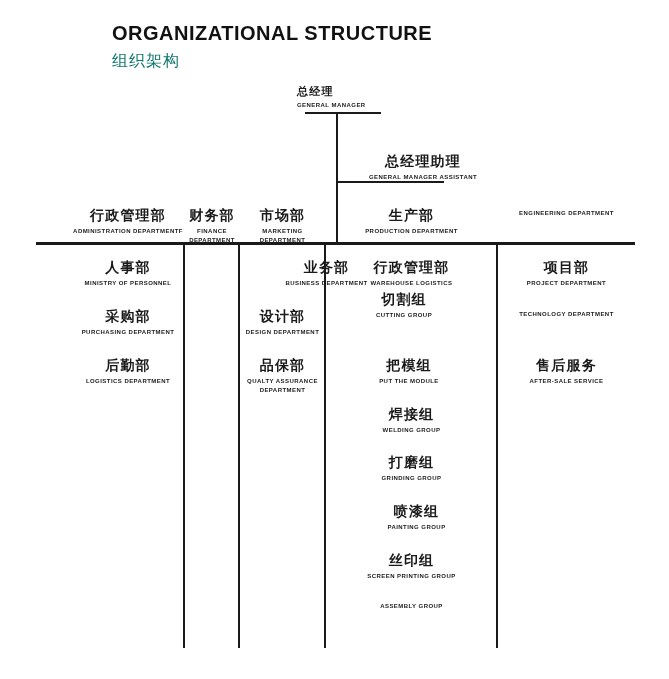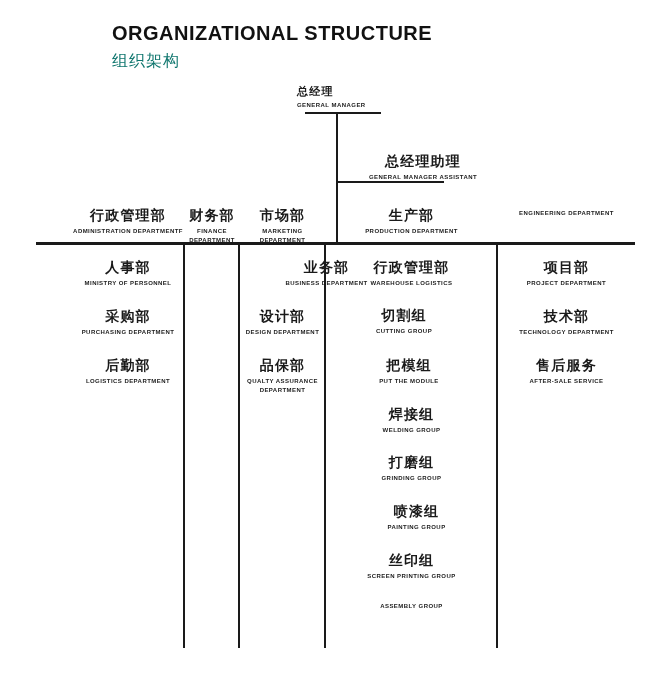--- a/index.html
+++ b/index.html
@@ -210,21 +210,21 @@
 </div>
 <div class="sub-item" style="left:240px; width:85px; top:356px;">
   <div class="node-cn">品保部</div>
   <div class="node-en">QUALTY ASSURANCE DEPARTMENT</div>
 </div>
 
 <div class="sub-item" style="left:326px; width:171px; top:258px;">
   <div class="node-cn">行政管理部</div>
   <div class="node-en">WAREHOUSE LOGISTICS</div>
 </div>
-<div class="sub-item" style="left:326px; width:156px; top:306px;">
+<div class="sub-item" style="left:326px; width:156px; top:290px;">
   <div class="node-cn">切割组</div>
   <div class="node-en">CUTTING GROUP</div>
 </div>
 <div class="sub-item" style="left:326px; width:166px; top:356px;text-align:center;">
   <div class="node-cn">把模组</div>
   <div class="node-en">PUT THE MODULE</div>
 </div>
 <div class="sub-item" style="left:326px; width:171px; top:405px;">
   <div class="node-cn">焊接组</div>
   <div class="node-en">WELDING GROUP</div>
@@ -243,19 +243,18 @@
 </div>
 <div class="sub-item" style="left:326px; width:171px; top:599px;">
   <div class="node-en">ASSEMBLY GROUP</div>
 </div>
 
 <div class="sub-item" style="left:498px; width:137px; top:258px;">
   <div class="node-cn">项目部</div>
   <div class="node-en">PROJECT DEPARTMENT</div>
 </div>
 <div class="sub-item" style="left:498px; width:137px; top:307px;">
-  <div class="node-cn">技术部</div>
   <div class="node-en">TECHNOLOGY DEPARTMENT</div>
 </div>
 <div class="sub-item" style="left:498px; width:137px; top:356px;">
   <div class="node-cn">售后服务</div>
   <div class="node-en">AFTER-SALE SERVICE</div>
 </div>
 
 </body></html>

